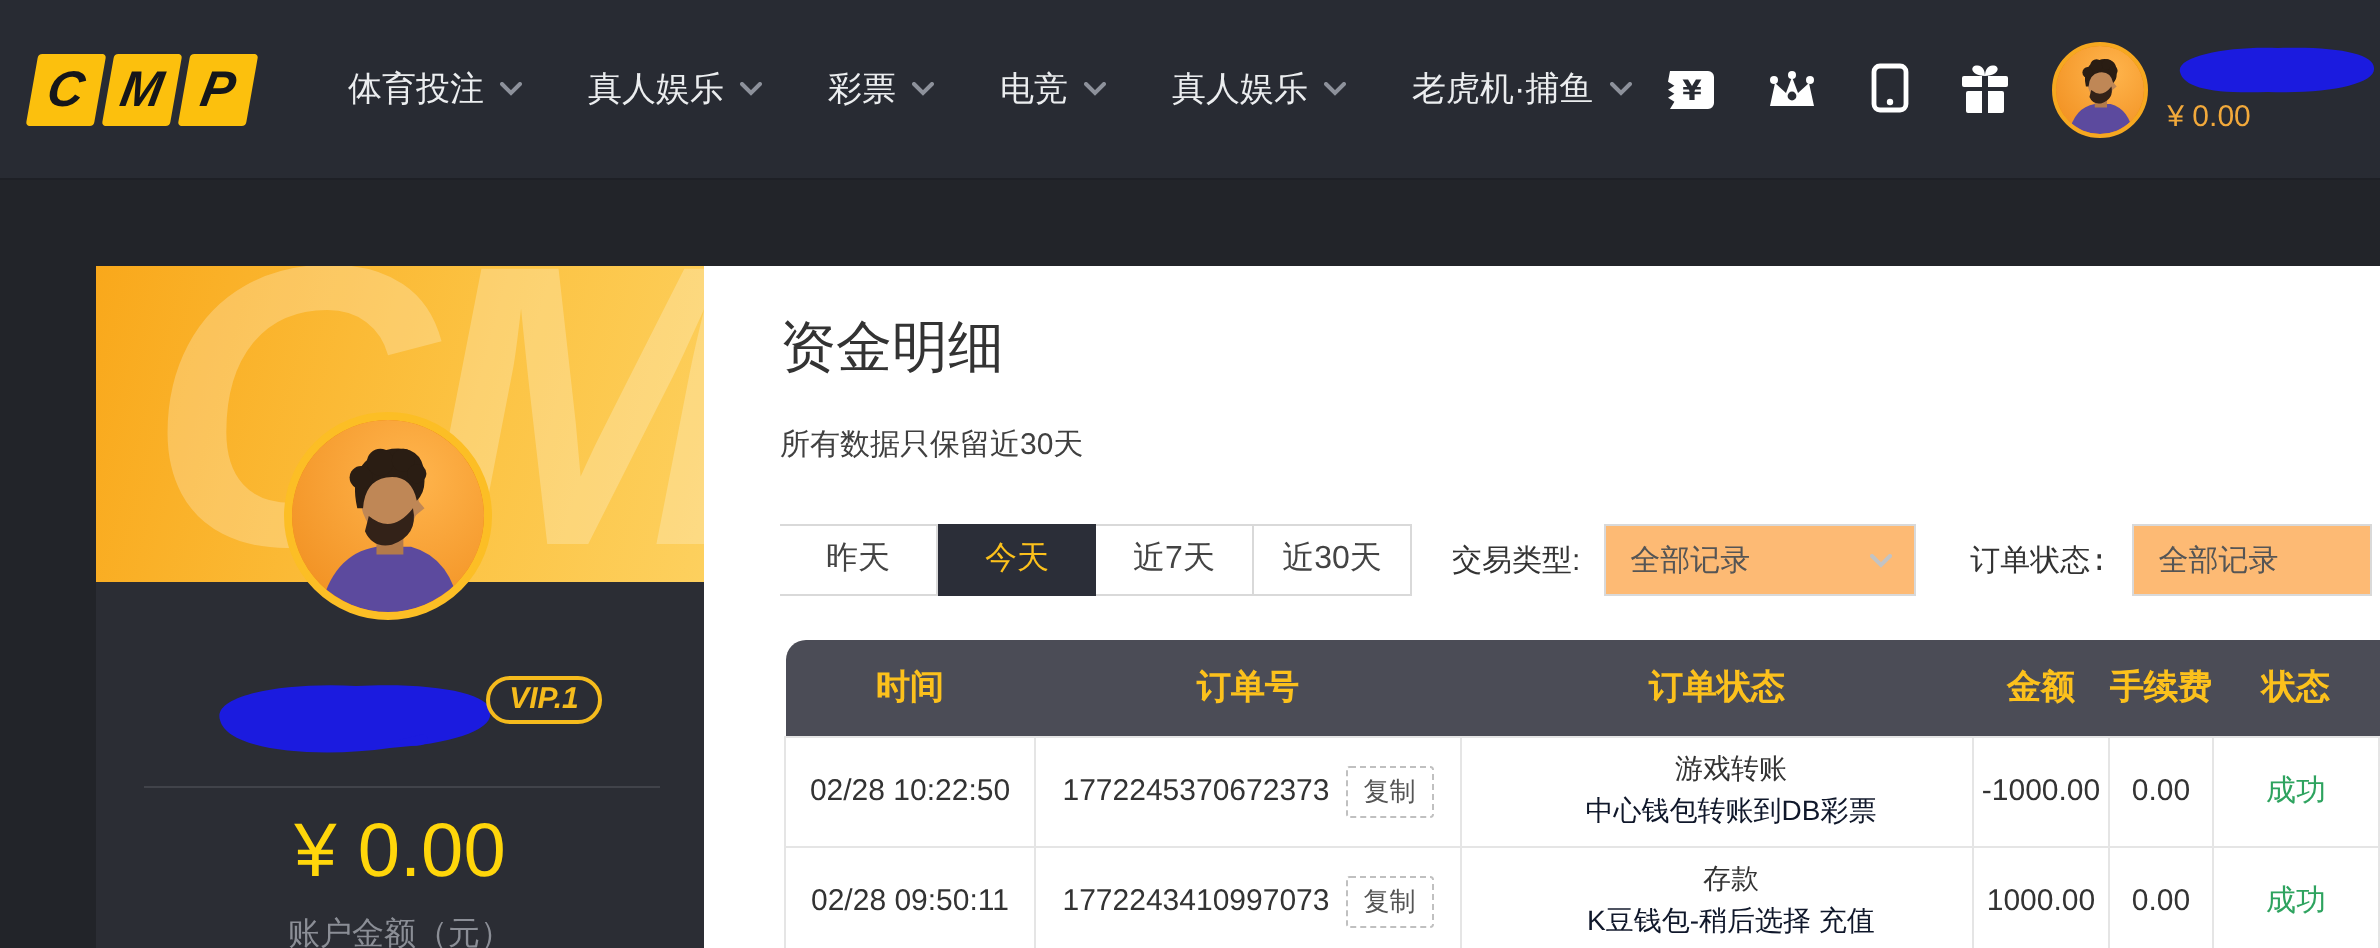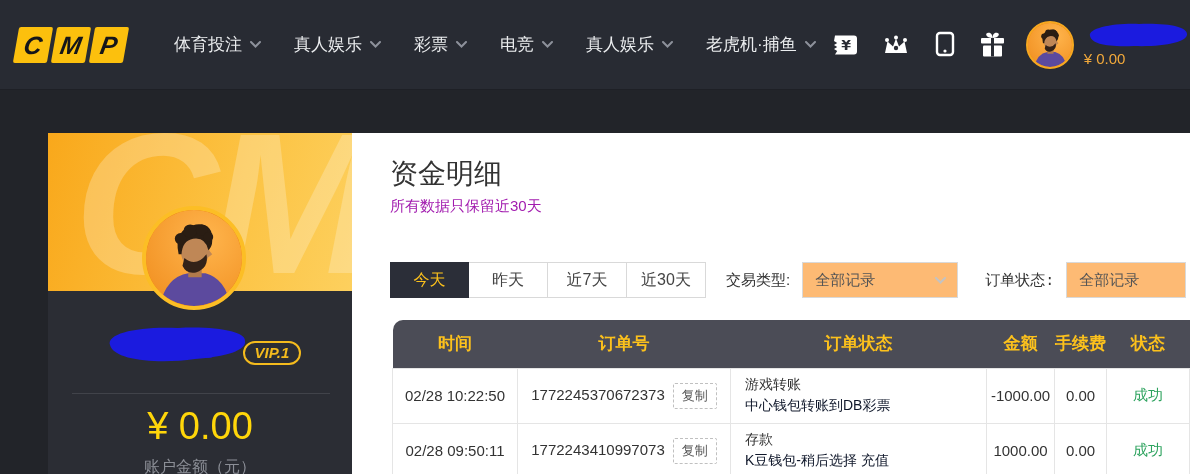--- a/index.html
+++ b/index.html
@@ -51,43 +51,43 @@
     font-size:200px; line-height:230px; font-weight:700; font-style:italic;
     letter-spacing:-8px; color:rgba(255,255,255,0.24); white-space:nowrap;
   }
   .avatar-lg {
     position:absolute; left:94px; top:73px; width:104px; height:104px;
     border-radius:50%; overflow:hidden; border:4px solid #fcbe25;
     background:#f08a1a; z-index:2; cursor:pointer;
   }
   .avatar-lg svg { width:100%; height:100%; display:block; }
   .user-row {
-    position:absolute; top:190px; left:0; width:100%;
-    display:flex; align-items:flex-end; justify-content:center;
+    position:absolute; top:205px; left:0; width:100%;
+    display:flex; align-items:flex-start; justify-content:center;
   }
   .scribble-lg { width:152px; height:42px; flex:0 0 auto; }
   .vip {
     margin-left:-8px; border:2px solid #f5bb1d; color:#f5bb1d;
     border-radius:14px; padding:1px 10px 2px 10px;
     font-style:italic; font-weight:700; font-size:15px; white-space:nowrap;
   }
   .divider { position:absolute; top:260px; left:24px; right:22px; height:1px; background:#41434a; }
   .big-balance {
     position:absolute; top:272px; left:0; width:100%;
     text-align:center; font-size:38px; font-weight:500; color:#ffd60a;
   }
   .balance-caption {
     position:absolute; top:324px; left:0; width:100%;
     text-align:center; font-size:16px; color:#8b8e96;
   }
 
   
   .panel { position:absolute; left:352px; top:133px; right:0; bottom:0; background:#ffffff; }
   .title { position:absolute; left:38px; top:22px; font-size:28px; color:#333; font-weight:500; }
-  .subtitle { position:absolute; left:38px; top:64px; font-size:15px; color:#a21caf; }
+  .subtitle { position:absolute; left:38px; top:80px; font-size:15px; color:#404040; }
 
   .filters { position:absolute; left:38px; top:129px; height:36px; display:flex; align-items:center; }
   .tab {
     width:79px; height:36px; line-height:34px; text-align:center;
     font-size:16px; color:#444; background:#fff;
     border:1px solid #d9d9d9; border-left:none; cursor:pointer;
   }
   .tab.first { border-left:1px solid #d9d9d9; }
   .tab.active { background:#2b2e38; color:#fcc11c; border:1px solid #2b2e38; font-weight:500; }
   .f-label { margin-left:20px; font-size:15px; color:#333; white-space:nowrap; }
@@ -104,21 +104,21 @@
   table { width:100%; border-collapse:collapse; table-layout:fixed; }
   thead th {
     background:#4b4c56; color:#fcc11c; font-size:17px; font-weight:700;
     height:48px; text-align:center;
   }
   thead th.first { border-top-left-radius:10px; }
   tbody td {
     border:1px solid #e5e5e5; font-size:15px; color:#333;
     height:55px; text-align:center; background:#fff;
   }
-  tbody td.type-cell { text-align:left; padding-left:14px; }
+  tbody td.type-cell { text-align:center; padding-left:14px; }
   .type-main { font-size:14px; color:#333; }
   .type-sub { font-size:14px; color:#0f172a; margin-top:3px; }
   .order-cell { white-space:nowrap; }
   .copy-btn {
     display:inline-block; margin-left:8px; padding:3px 8px;
     border:1px dashed #c0c0c0; border-radius:2px;
     font-size:13px; color:#555; background:#fff; cursor:pointer; vertical-align:middle;
   }
   .status { color:#2ea35f; }
 
@@ -267,22 +267,22 @@
   <div class="divider"></div>
   <div class="big-balance">¥ 0.00</div>
   <div class="balance-caption">账户金额（元）</div>
 </aside>
 
 <main class="panel">
   <h1 class="title">资金明细</h1>
   <div class="subtitle">所有数据只保留近30天</div>
 
   <div class="filters">
+    <div class="tab">昨天</div>
     <div class="tab first active">今天</div>
-    <div class="tab">昨天</div>
     <div class="tab">近7天</div>
     <div class="tab">近30天</div>
 
     <span class="f-label">交易类型:</span>
     <div class="select">
       <span>全部记录</span>
       <svg width="11" height="7" viewBox="0 0 11 7">
           <path d="M1 1 L5.5 5.5 L10 1" fill="none" stroke="#c3c3c3" stroke-width="2" stroke-linecap="round"></path>
         </svg>
     </div>

